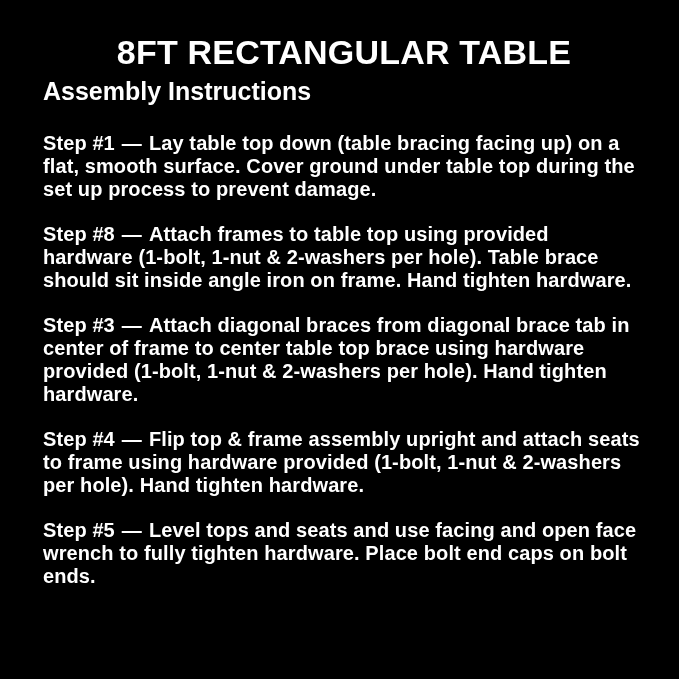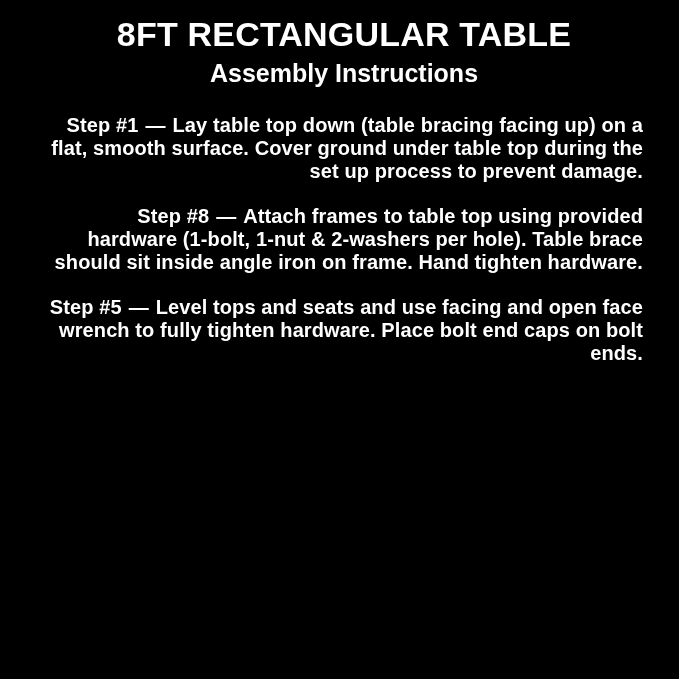--- a/index.html
+++ b/index.html
@@ -6,43 +6,41 @@
     margin: 0;
     padding: 0;
     background: #000000;
   }
   .poster {
     position: relative;
     width: 679px;
     height: 679px;
     background: #000000;
     box-sizing: border-box;
-    padding: 15px 34px 0 43px;
+    padding: 33px 34px 0 43px;
     font-family: "Liberation Sans", sans-serif;
     font-weight: 700;
     color: #ffffff;
     overflow: hidden;
   }
   .title {
     font-size: 34px;
     line-height: 38px;
     text-align: center;
     margin: 0 0 7px 0;
     letter-spacing: 0.2px;
     white-space: nowrap;
   }
   .subtitle {
     font-size: 25px;
     line-height: 27px;
-    text-align: center;
     margin: 0 0 27px 0;
   }
   .steps {
     width: 600px;
-    text-align: right;
   }
   .step {
     font-size: 20px;
     line-height: 23px;
     margin: 0 0 22px 0;
     letter-spacing: 0.1px;
   }
   .step-dash {
     display: inline-block;
     margin: 0 7px;
@@ -55,18 +53,20 @@
 
   <h1 class="title">8FT RECTANGULAR TABLE</h1>
   <h2 class="subtitle">Assembly Instructions</h2>
 
   <div class="steps">
 
     <p class="step"><span>Step #1</span><span class="step-dash">—</span><span>Lay table top down (table bracing facing up) on a flat, smooth surface. Cover ground under table top during the set up process to prevent damage.</span></p>
 
     <p class="step"><span>Step #8</span><span class="step-dash">—</span><span>Attach frames to table top using provided hardware (1-bolt, 1-nut &amp; 2-washers per hole). Table brace should sit inside angle iron on frame. Hand tighten hardware.</span></p>
 
+    <p class="step"><span>Step #3</span><span class="step-dash">—</span><span>Attach diagonal braces from diagonal brace tab in center of frame to center table top brace using hardware provided (1-bolt, 1-nut &amp; 2-washers per hole). Hand tighten hardware.</span></p>
 
+    <p class="step"><span>Step #4</span><span class="step-dash">—</span><span>Flip top &amp; frame assembly upright and attach seats to frame using hardware provided (1-bolt, 1-nut &amp; 2-washers per hole). Hand tighten hardware.</span></p>
 
     <p class="step"><span>Step #5</span><span class="step-dash">—</span><span>Level tops and seats and use facing and open face wrench to fully tighten hardware. Place bolt end caps on bolt ends.</span></p>
 
   </div>
 </div>
 
 </body></html>

